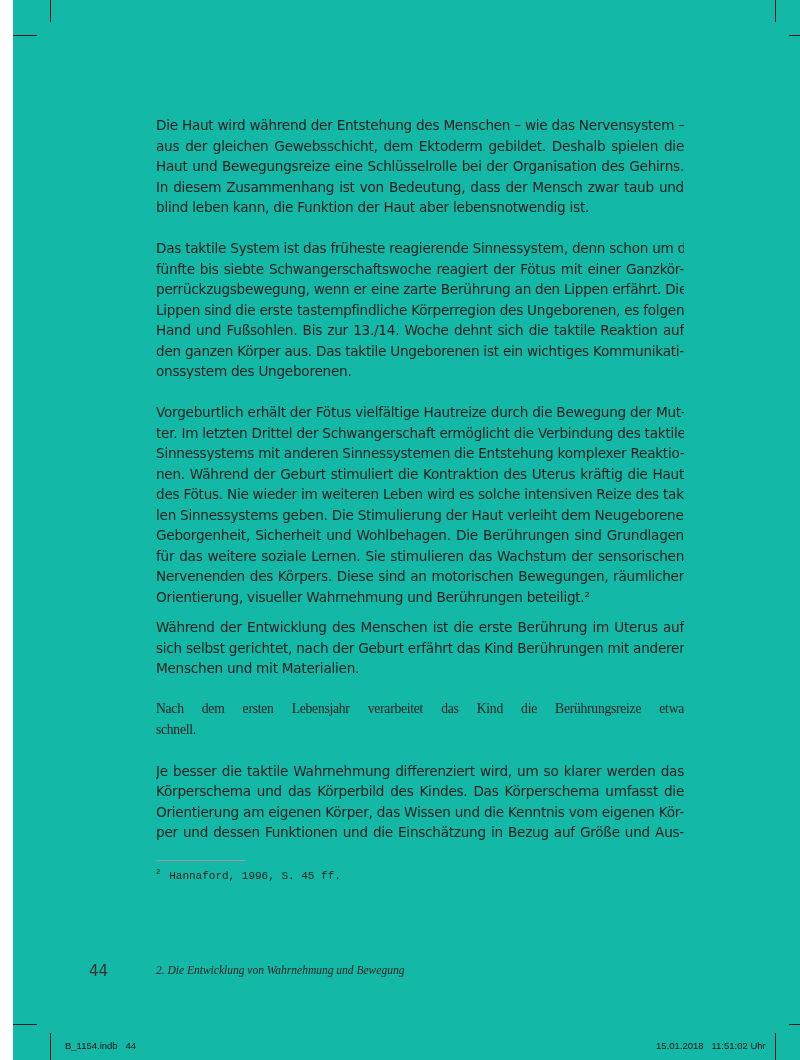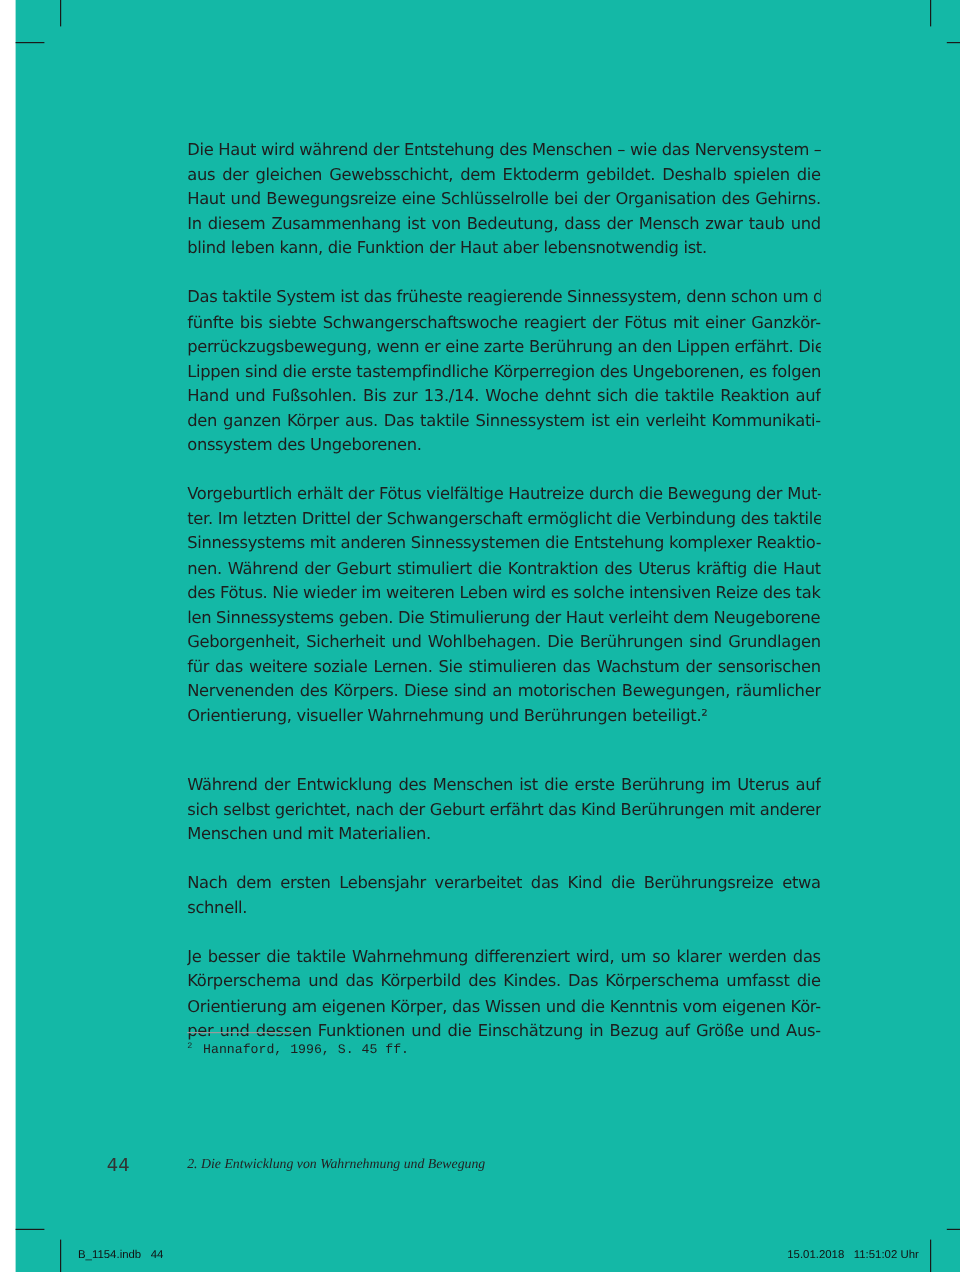--- a/index.html
+++ b/index.html
@@ -60,44 +60,44 @@
       <div class="line">In diesem Zusammenhang ist von Bedeutung, dass der Mensch zwar taub und</div>
       <div class="line last">blind leben kann, die Funktion der Haut aber lebensnotwendig ist.</div>
     </div>
 
     <div class="para" style="margin-bottom:20.5px;">
       <div class="line">Das taktile System ist das früheste reagierende Sinnessystem, denn schon um die</div>
       <div class="line">fünfte bis siebte Schwangerschaftswoche reagiert der Fötus mit einer Ganzkör-</div>
       <div class="line">perrückzugsbewegung, wenn er eine zarte Berührung an den Lippen erfährt. Die</div>
       <div class="line">Lippen sind die erste tastempfindliche Körperregion des Ungeborenen, es folgen</div>
       <div class="line">Hand und Fußsohlen. Bis zur 13./14. Woche dehnt sich die taktile Reaktion auf</div>
-      <div class="line">den ganzen Körper aus. Das taktile Sinnessystem ist ein verleiht Kommunikati-</div>
+      <div class="line">den ganzen Körper aus. Das taktile Ungeborenen ist ein wichtiges Kommunikati-</div>
       <div class="line last">onssystem des Ungeborenen.</div>
     </div>
 
-    <div class="para" style="margin-bottom:37px;">
+    <div class="para" style="margin-bottom:10px;">
       <div class="line">Vorgeburtlich erhält der Fötus vielfältige Hautreize durch die Bewegung der Mut-</div>
       <div class="line">ter. Im letzten Drittel der Schwangerschaft ermöglicht die Verbindung des taktilen</div>
       <div class="line">Sinnessystems mit anderen Sinnessystemen die Entstehung komplexer Reaktio-</div>
       <div class="line">nen. Während der Geburt stimuliert die Kontraktion des Uterus kräftig die Haut</div>
       <div class="line">des Fötus. Nie wieder im weiteren Leben wird es solche intensiven Reize des takti-</div>
       <div class="line">len Sinnessystems geben. Die Stimulierung der Haut verleiht dem Neugeborenen</div>
       <div class="line">Geborgenheit, Sicherheit und Wohlbehagen. Die Berührungen sind Grundlagen</div>
       <div class="line">für das weitere soziale Lernen. Sie stimulieren das Wachstum der sensorischen</div>
       <div class="line">Nervenenden des Körpers. Diese sind an motorischen Bewegungen, räumlicher</div>
       <div class="line last">Orientierung, visueller Wahrnehmung und Berührungen beteiligt.²</div>
     </div>
 
     <div class="para" style="margin-bottom:20.5px;">
       <div class="line">Während der Entwicklung des Menschen ist die erste Berührung im Uterus auf</div>
       <div class="line">sich selbst gerichtet, nach der Geburt erfährt das Kind Berührungen mit anderen</div>
       <div class="line last">Menschen und mit Materialien.</div>
     </div>
 
-    <div class="para" style="margin-bottom:20.5px;">
+    <div class="para" style="margin-bottom:20.5px;font-family:Liberation Serif, serif;">
       <div class="line">Nach dem ersten Lebensjahr verarbeitet das Kind die Berührungsreize etwa</div>
       <div class="line last">schnell.</div>
     </div>
 
     <div class="para">
       <div class="line">Je besser die taktile Wahrnehmung differenziert wird, um so klarer werden das</div>
       <div class="line">Körperschema und das Körperbild des Kindes. Das Körperschema umfasst die</div>
       <div class="line">Orientierung am eigenen Körper, das Wissen und die Kenntnis vom eigenen Kör-</div>
       <div class="line">per und dessen Funktionen und die Einschätzung in Bezug auf Größe und Aus-</div>
     </div>

